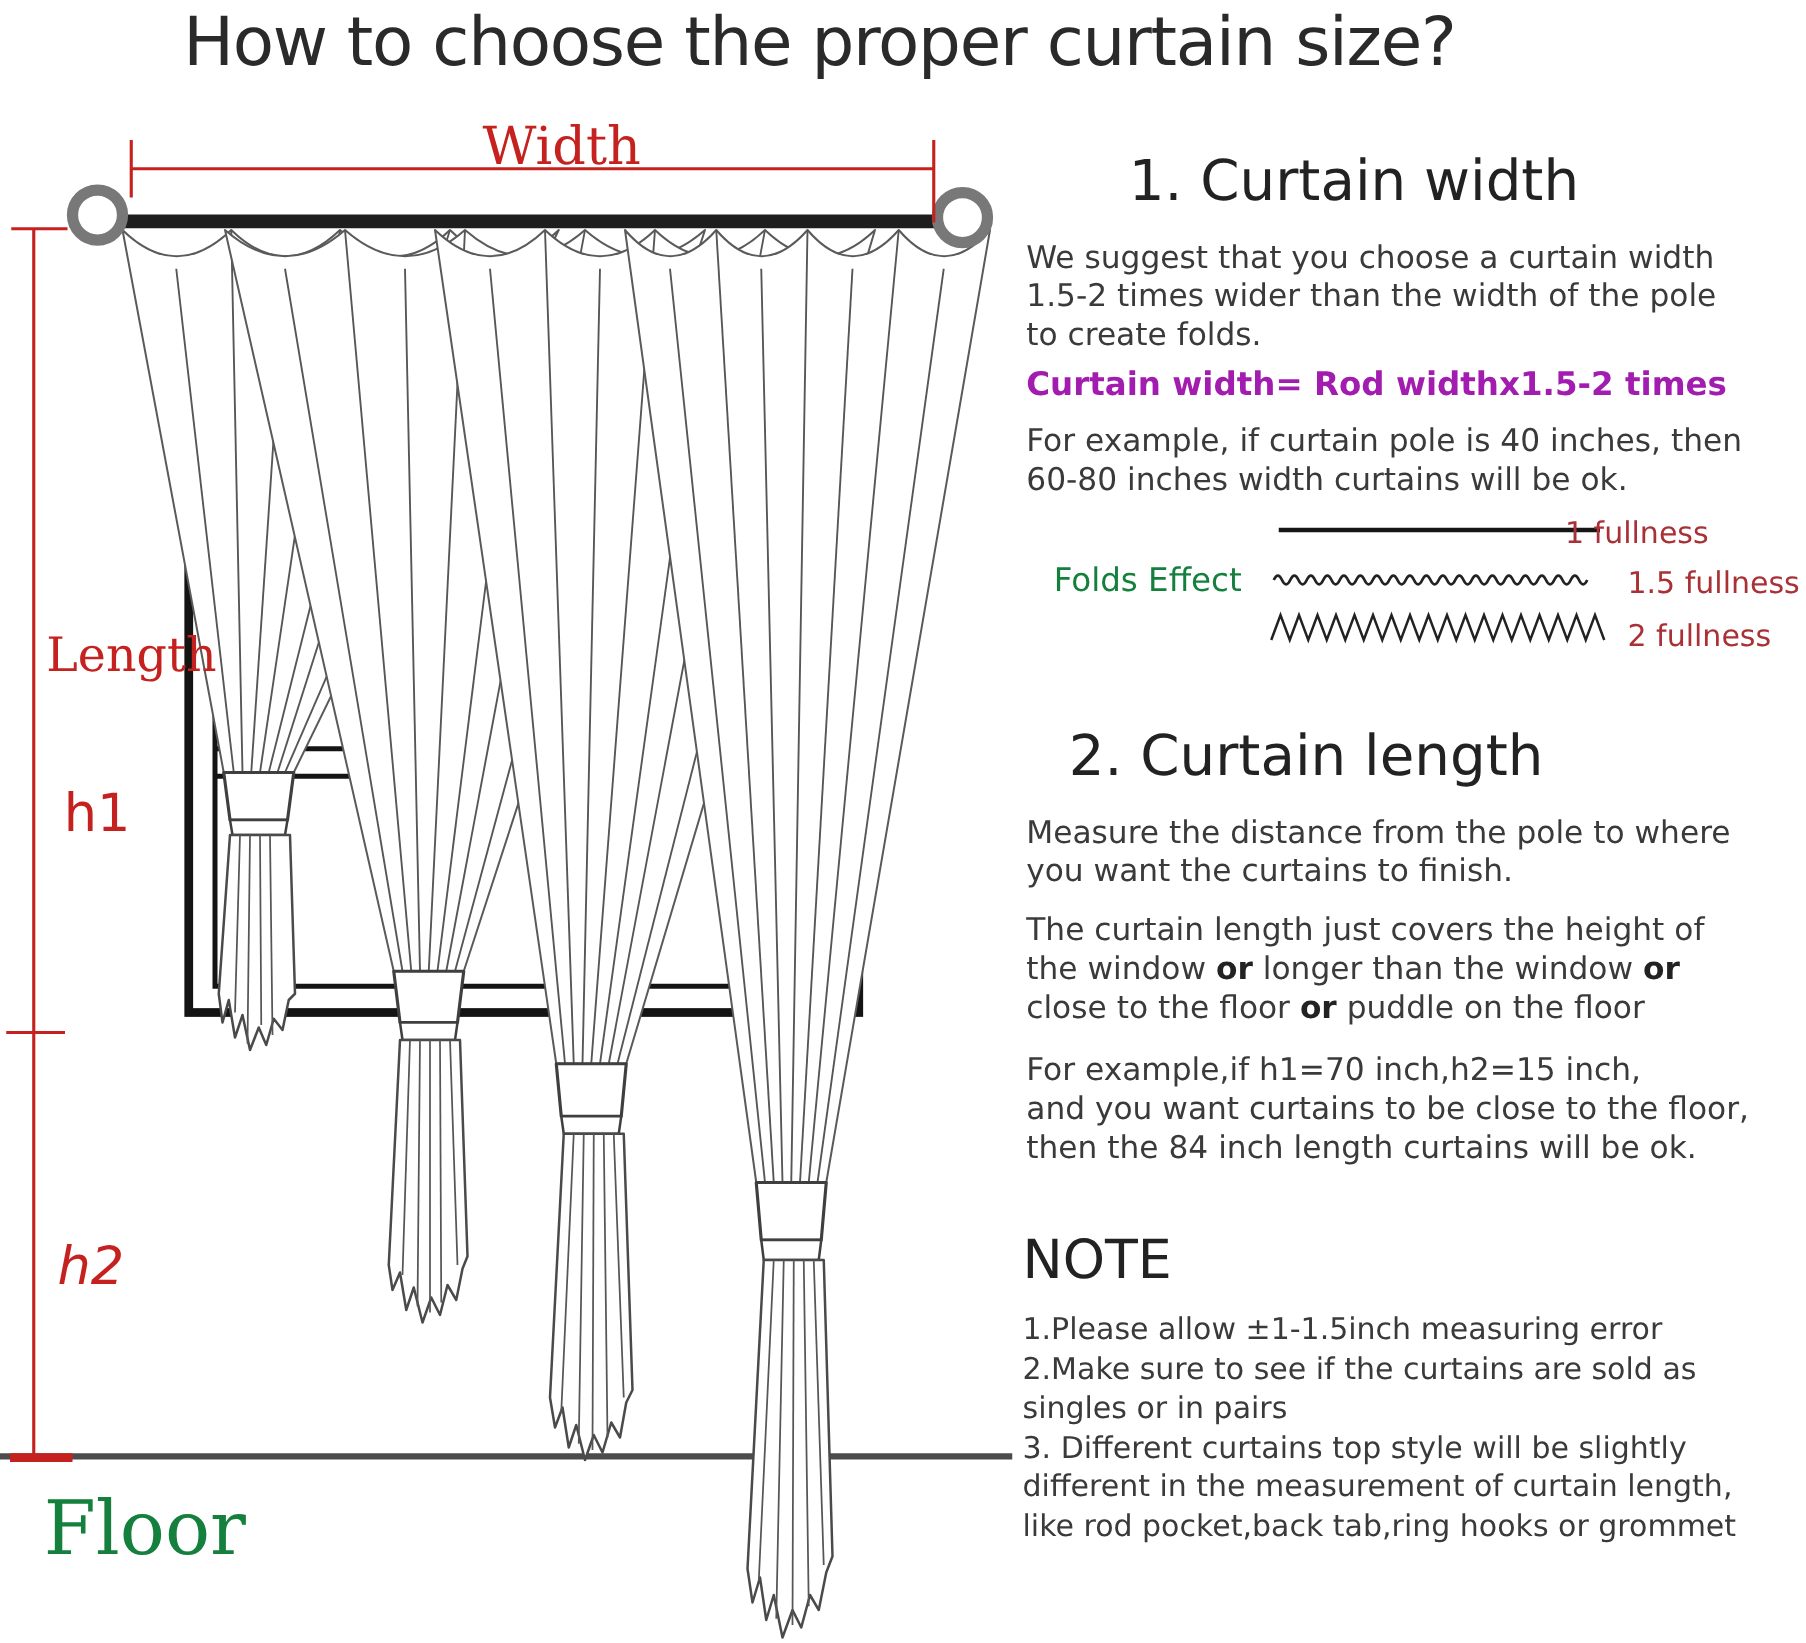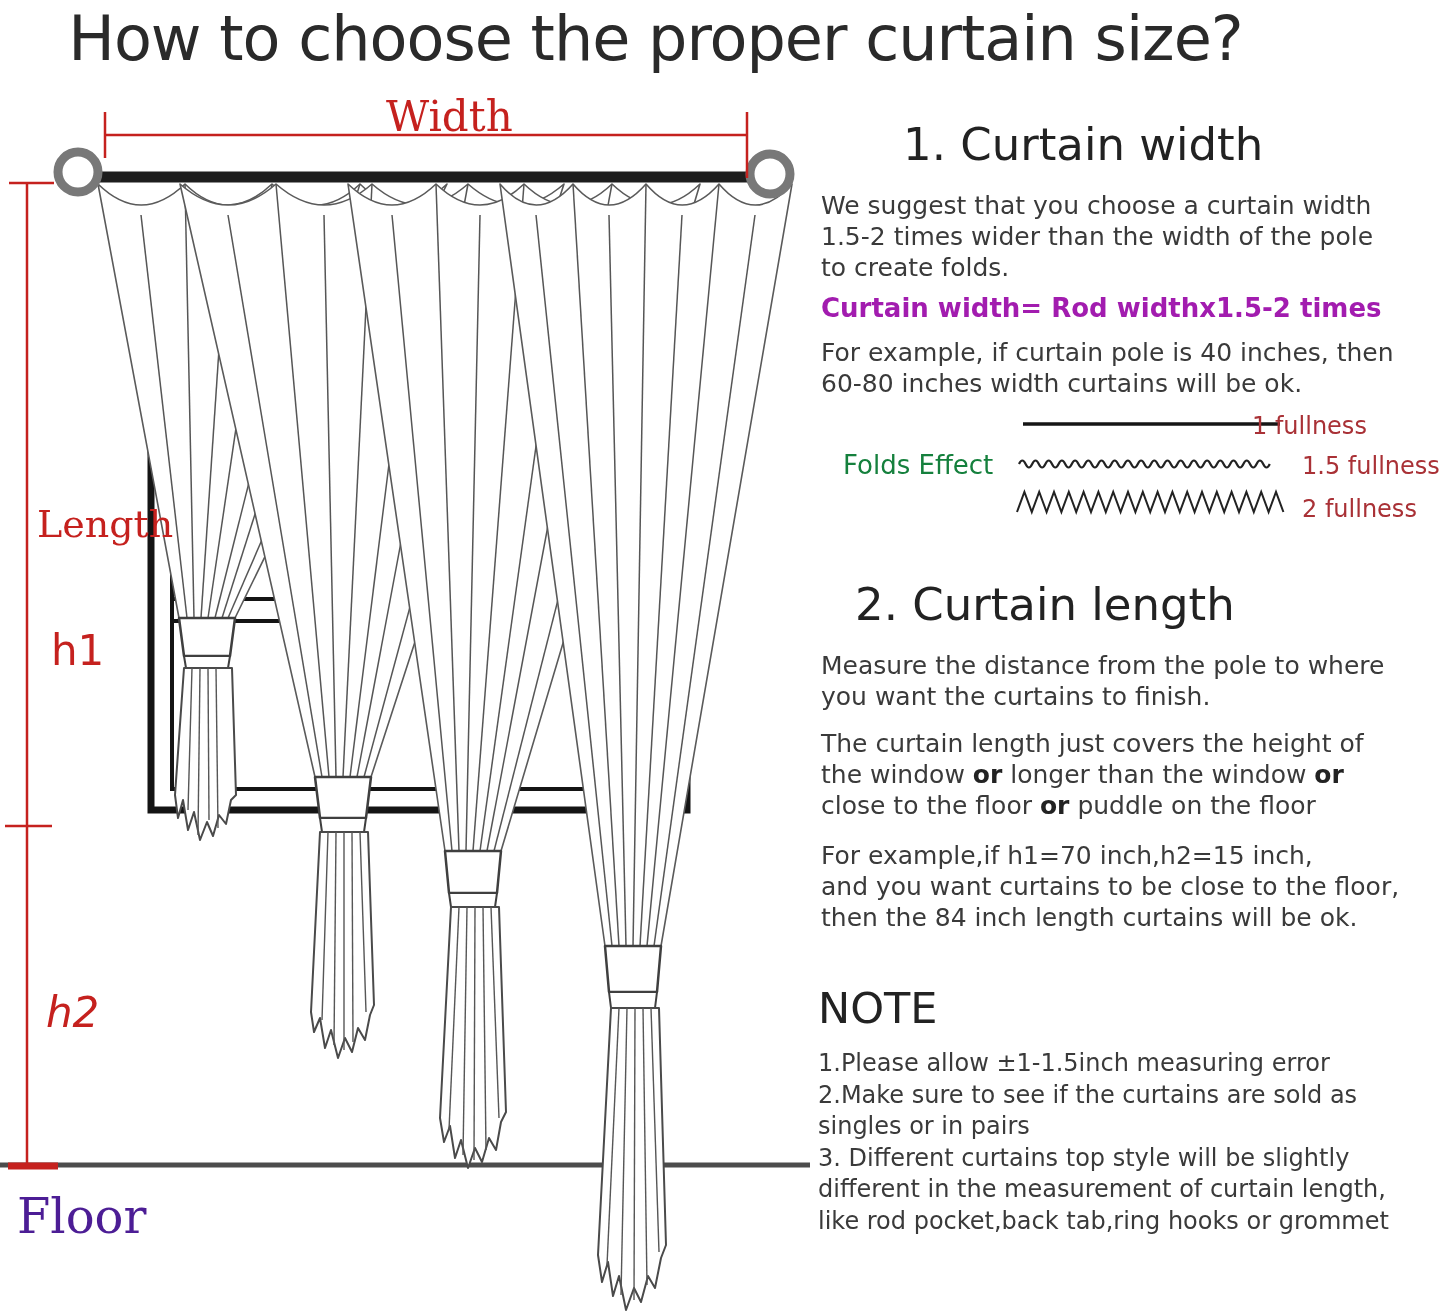--- a/index.html
+++ b/index.html
@@ -1,26 +1,26 @@
 <!DOCTYPE html>
 <html><head>
 <meta charset="utf-8">
 <style>
   html,body{margin:0;padding:0;background:#ffffff;}
   body{width:1445px;height:1314px;position:relative;overflow:hidden;
        font-family:"DejaVu Sans","Liberation Sans",sans-serif;color:#333;}
   .abs{position:absolute;}
-  #title{top:2px;left:0;width:1311px;text-align:center;font-size:62px;color:#2a2a2a;letter-spacing:-1px;}
+  #title{top:2px;left:0;width:1311px;text-align:center;font-size:54px;color:#2a2a2a;letter-spacing:-1px;}
   
   .dimred{color:#c5211e;}
   #width-label{left:386px;top:92px;font-family:"DejaVu Serif","Liberation Serif",serif;font-size:42px;}
   #length-label{left:37px;top:502px;font-family:"DejaVu Serif","Liberation Serif",serif;font-size:38px;}
   #h1-label{left:51px;top:626px;font-size:42px;}
   #h2-label{left:46px;top:988px;font-size:42px;font-style:italic;}
-  #floor-label{left:17px;top:1188px;font-family:"DejaVu Serif","Liberation Serif",serif;font-size:48px;color:#4c1d95;}
+  #floor-label{left:35px;top:1188px;font-family:"DejaVu Serif","Liberation Serif",serif;font-size:60px;color:#15803d;}
   
   .h-sec{font-size:45px;color:#222;}
   .body-txt{font-size:25px;line-height:31px;color:#3a3a3a;white-space:pre-line;width:640px;}
   #sec1-heading{left:903px;top:118px;}
   #sec1-para1{left:821px;top:190px;}
   #sec1-formula{left:821px;top:293px;font-size:26px;font-weight:bold;color:#a21caf;}
   #sec1-para2{left:821px;top:337px;}
   #folds-label{left:843px;top:450px;font-size:26px;color:#15803d;}
   .fullness{font-size:24px;color:#a93136;}
   #fullness-1{left:1252px;top:412px;text-align:center;}

